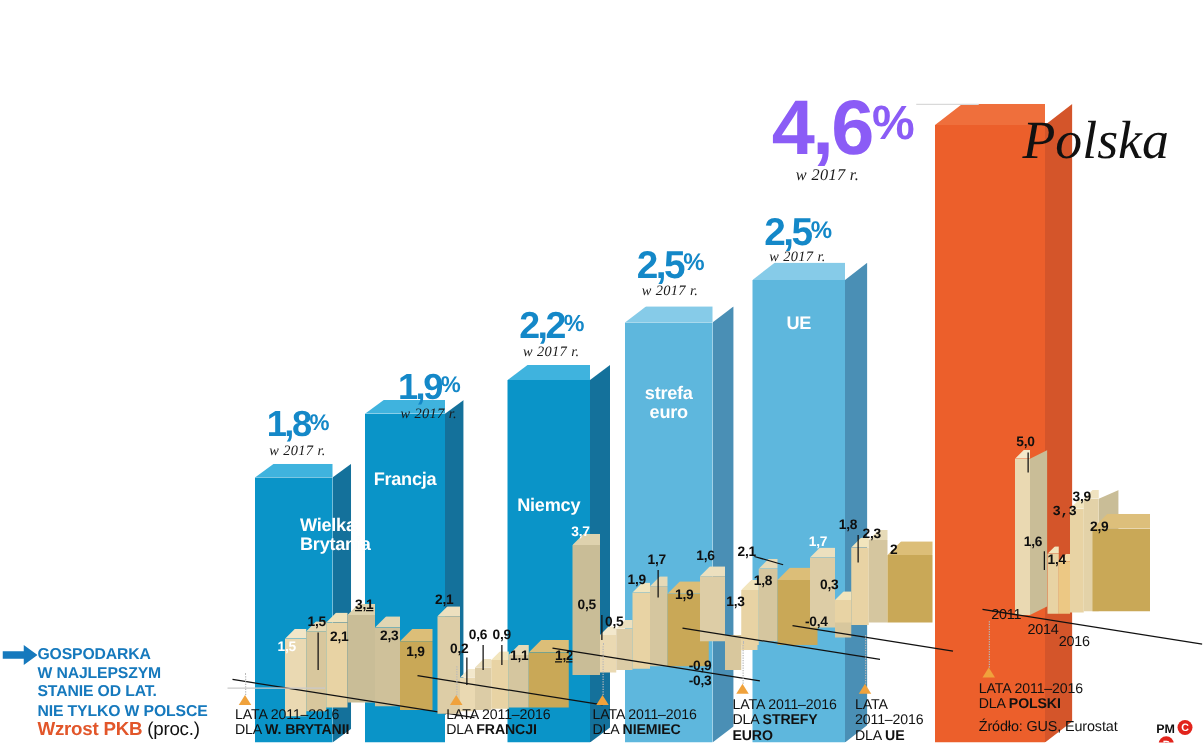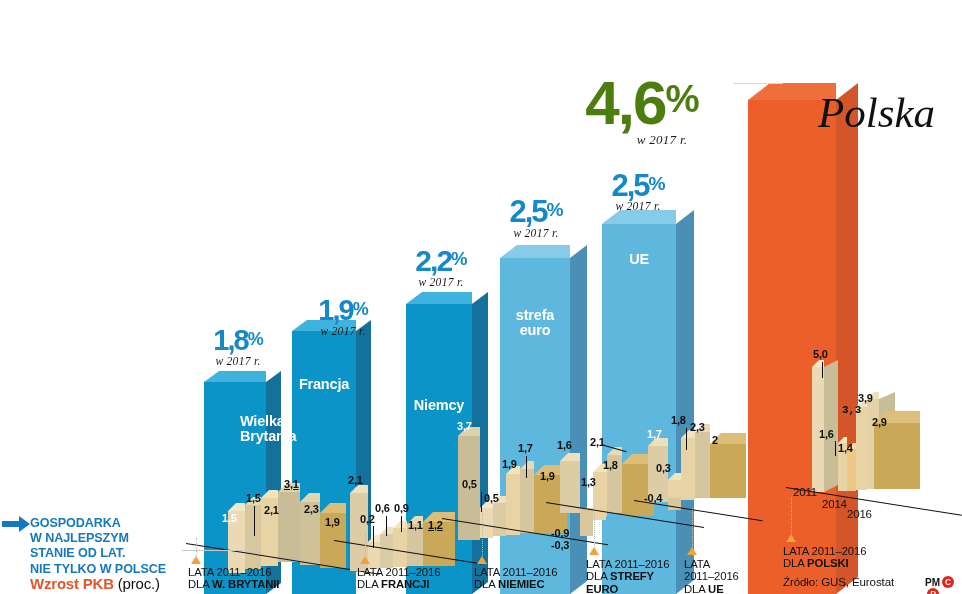--- a/index.html
+++ b/index.html
@@ -162,21 +162,21 @@
     <div class="abs" style="left:0; top:-11px; width:62px; height:11px; background:#3fb3de;
                 clip-path:polygon(0 100%, 15px 0, 77px 0, 62px 100%);"></div>
     <div class="abs" style="left:62px; top:-11px; width:15px; height:223px; background:#14719b;
                 clip-path:polygon(0 11px, 15px 0, 15px 212px, 0 223px);"></div>
     <div class="col-label" style="top:32px;padding-left:36px;">
       <span>Wielka</span><br>
       <span>Brytania</span>
     </div>
   </div>
 
-  <div class="pct" style="left:552px; top:72px; width:180px; font-size:62px; color:#4d7c0f;">
+  <div class="pct" style="left:584px; top:72px; width:180px; font-size:62px; color:#8b5cf6;">
     <span>4,6</span><span class="sym">%</span>
   </div>
   <div class="pct-sub" style="left:572px; top:132px; width:180px;">
     <span>w 2017 r.</span>
   </div>
   <div class="abs" style="left:733px; top:83px; width:50px; height:1px; background:#d9d9d9;"></div>
 
   <div class="pct" style="left:578px; top:170px; width:120px; font-size:31px; color:#1488c8;">
     <span>2,5</span><span class="sym">%</span>
   </div>
@@ -268,21 +268,21 @@
                 clip-path:polygon(0 100%, 10px 0, 42px 0, 32px 100%);"></div>
 
     <div class="vlab" style="left:-2px; top:-6px;"><span>2,1</span></div>
     <div class="vlab" style="left:10px; top:33px;"><span>0,2</span></div>
     <div class="leader" style="left:23px; top:46px; width:1px; height:22px;"></div>
     <div class="vlab" style="left:25px; top:22px;"><span>0,6</span></div>
     <div class="leader" style="left:36px; top:36px; width:1px; height:20px;"></div>
     <div class="vlab" style="left:44px; top:22px;"><span>0,9</span></div>
     <div class="leader" style="left:51px; top:36px; width:1px; height:16px;"></div>
     <div class="vlab" style="left:58px; top:39px;"><span>1,1</span></div>
-    <div class="vlab" style="left:78px; top:39px;text-decoration:underline;"><span>1,2</span></div>
+    <div class="vlab" style="left:94px; top:39px;text-decoration:underline;"><span>1,2</span></div>
   </div>
   <div class="ground" style="left:334px; top:540px; width:150px; transform:rotate(9deg);"></div>
 
   <div class="abs" style="left:458px; top:430px; width:120px; height:135px;">
     <div class="abs" style="left:0px; top:6px; width:22px; height:104px; background:#c9bd97;"></div>
     <div class="abs" style="left:0px; top:-3px; width:22px; height:9px; background:#ded2ae;
                 clip-path:polygon(0 100%, 9px 0, 31px 0, 22px 100%);"></div>
     <div class="abs" style="left:22px; top:78px; width:13px; height:30px; background:#ead9b2;"></div>
     <div class="abs" style="left:22px; top:71px; width:13px; height:7px; background:#f3e8cc;
                 clip-path:polygon(0 100%, 7px 0, 20px 0, 13px 100%);"></div>

